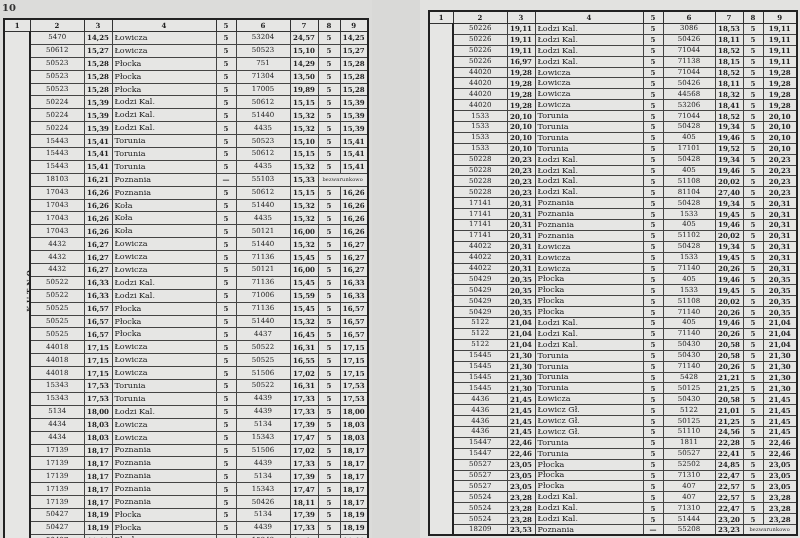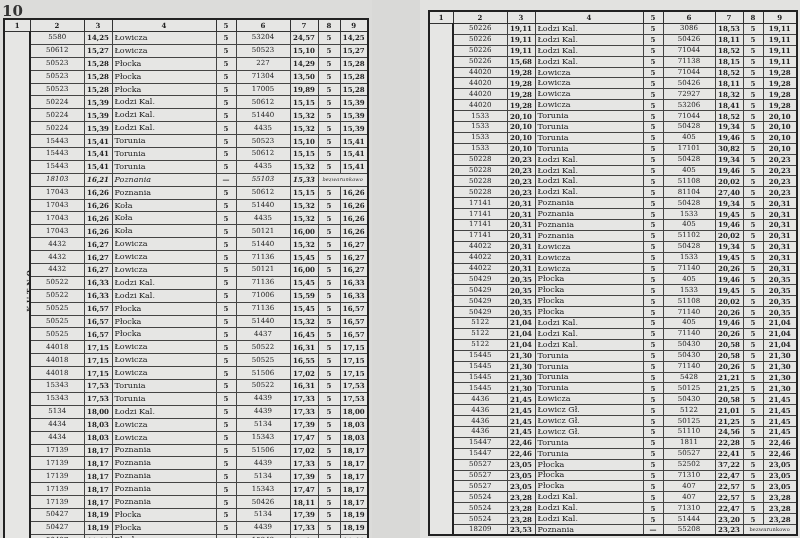--- a/index.html
+++ b/index.html
@@ -5,21 +5,21 @@
   html, body { margin: 0; padding: 0; }
   body {
     width: 800px; height: 538px; overflow: hidden;
     background: #d9d9d7;
     font-family: "DejaVu Serif", serif;
     color: #222;
     position: relative;
   }
   .page-num {
     position: absolute; left: 2px; top: 2px;
-    font-size: 15px; font-weight: bold; color: #333;
+    font-size: 10px; font-weight: bold; color: #333;
   }
   .page {
     position: absolute;
     background: #e4e4e2;
   }
   .page-left { left: 0; top: 0; width: 372px; height: 538px; background: #dcdcda; }
   .page-right { left: 420px; top: 0; width: 380px; height: 538px; background: #e2e2e0; }
   table.tt {
     position: absolute;
     border-collapse: collapse;
@@ -92,21 +92,21 @@
         <th>5</th>
         <th>6</th>
         <th>7</th>
         <th>8</th>
         <th>9</th>
       </tr>
     </thead>
   <tbody>
       <tr style="height: 12.9px;">
         <td class="station" rowspan="40"><span class="station-label">KUTNO</span></td>
-        <td class="c">5580</td>
+        <td class="c">5470</td>
         <td class="c b">14,25</td>
         <td class="name">Łowicza</td>
         <td class="c b">5</td>
         <td class="c">53204</td>
         <td class="c b">24,57</td>
         <td class="c b">5</td>
         <td class="c b">14,25</td>
       </tr>
       <tr style="height: 12.9px;">
         <td class="c">50612</td>
@@ -116,21 +116,21 @@
         <td class="c">50523</td>
         <td class="c b">15,10</td>
         <td class="c b">5</td>
         <td class="c b">15,27</td>
       </tr>
       <tr style="height: 12.9px;">
         <td class="c">50523</td>
         <td class="c b">15,28</td>
         <td class="name">Płocka</td>
         <td class="c b">5</td>
-        <td class="c">227</td>
+        <td class="c">751</td>
         <td class="c b">14,29</td>
         <td class="c b">5</td>
         <td class="c b">15,28</td>
       </tr>
       <tr style="height: 12.9px;">
         <td class="c">50523</td>
         <td class="c b">15,28</td>
         <td class="name">Płocka</td>
         <td class="c b">5</td>
         <td class="c">71304</td>
@@ -201,21 +201,21 @@
       <tr style="height: 12.9px;">
         <td class="c">15443</td>
         <td class="c b">15,41</td>
         <td class="name">Torunia</td>
         <td class="c b">5</td>
         <td class="c">4435</td>
         <td class="c b">15,32</td>
         <td class="c b">5</td>
         <td class="c b">15,41</td>
       </tr>
-      <tr style="height: 12.9px; font-style: italic;">
+      <tr style="height: 12.9px;">
         <td class="c">18103</td>
         <td class="c b">16,21</td>
         <td class="name">Poznania</td>
         <td class="c b">—</td>
         <td class="c">55103</td>
         <td class="c b">15,33</td>
         <td colspan="2" class="merged">bezwarunkowo</td>
       </tr>
       <tr style="height: 12.9px;">
         <td class="c">17043</td>
@@ -552,21 +552,21 @@
         <td class="c b">19,11</td>
         <td class="name">Łodzi Kal.</td>
         <td class="c b">5</td>
         <td class="c">71044</td>
         <td class="c b">18,52</td>
         <td class="c b">5</td>
         <td class="c b">19,11</td>
       </tr>
       <tr style="height: 10.9px;">
         <td class="c">50226</td>
-        <td class="c b">15,68</td>
+        <td class="c b">16,97</td>
         <td class="name">Łodzi Kal.</td>
         <td class="c b">5</td>
         <td class="c">71138</td>
         <td class="c b">18,15</td>
         <td class="c b">5</td>
         <td class="c b">19,11</td>
       </tr>
       <tr style="height: 10.9px;">
         <td class="c">44020</td>
         <td class="c b">19,28</td>
@@ -585,21 +585,21 @@
         <td class="c">50426</td>
         <td class="c b">18,11</td>
         <td class="c b">5</td>
         <td class="c b">19,28</td>
       </tr>
       <tr style="height: 10.9px;">
         <td class="c">44020</td>
         <td class="c b">19,28</td>
         <td class="name">Łowicza</td>
         <td class="c b">5</td>
-        <td class="c">72927</td>
+        <td class="c">44568</td>
         <td class="c b">18,32</td>
         <td class="c b">5</td>
         <td class="c b">19,28</td>
       </tr>
       <tr style="height: 10.9px;">
         <td class="c">44020</td>
         <td class="c b">19,28</td>
         <td class="name">Łowicza</td>
         <td class="c b">5</td>
         <td class="c">53206</td>
@@ -636,21 +636,21 @@
         <td class="c b">19,46</td>
         <td class="c b">5</td>
         <td class="c b">20,10</td>
       </tr>
       <tr style="height: 10.9px;">
         <td class="c">1533</td>
         <td class="c b">20,10</td>
         <td class="name">Torunia</td>
         <td class="c b">5</td>
         <td class="c">17101</td>
-        <td class="c b">30,82</td>
+        <td class="c b">19,52</td>
         <td class="c b">5</td>
         <td class="c b">20,10</td>
       </tr>
       <tr style="height: 10.9px;">
         <td class="c">50228</td>
         <td class="c b">20,23</td>
         <td class="name">Łodzi Kal.</td>
         <td class="c b">5</td>
         <td class="c">50428</td>
         <td class="c b">19,34</td>
@@ -926,21 +926,21 @@
         <td class="c b">22,41</td>
         <td class="c b">5</td>
         <td class="c b">22,46</td>
       </tr>
       <tr style="height: 10.9px;">
         <td class="c">50527</td>
         <td class="c b">23,05</td>
         <td class="name">Płocka</td>
         <td class="c b">5</td>
         <td class="c">52502</td>
-        <td class="c b">37,22</td>
+        <td class="c b">24,85</td>
         <td class="c b">5</td>
         <td class="c b">23,05</td>
       </tr>
       <tr style="height: 10.9px;">
         <td class="c">50527</td>
         <td class="c b">23,05</td>
         <td class="name">Płocka</td>
         <td class="c b">5</td>
         <td class="c">71310</td>
         <td class="c b">22,47</td>

